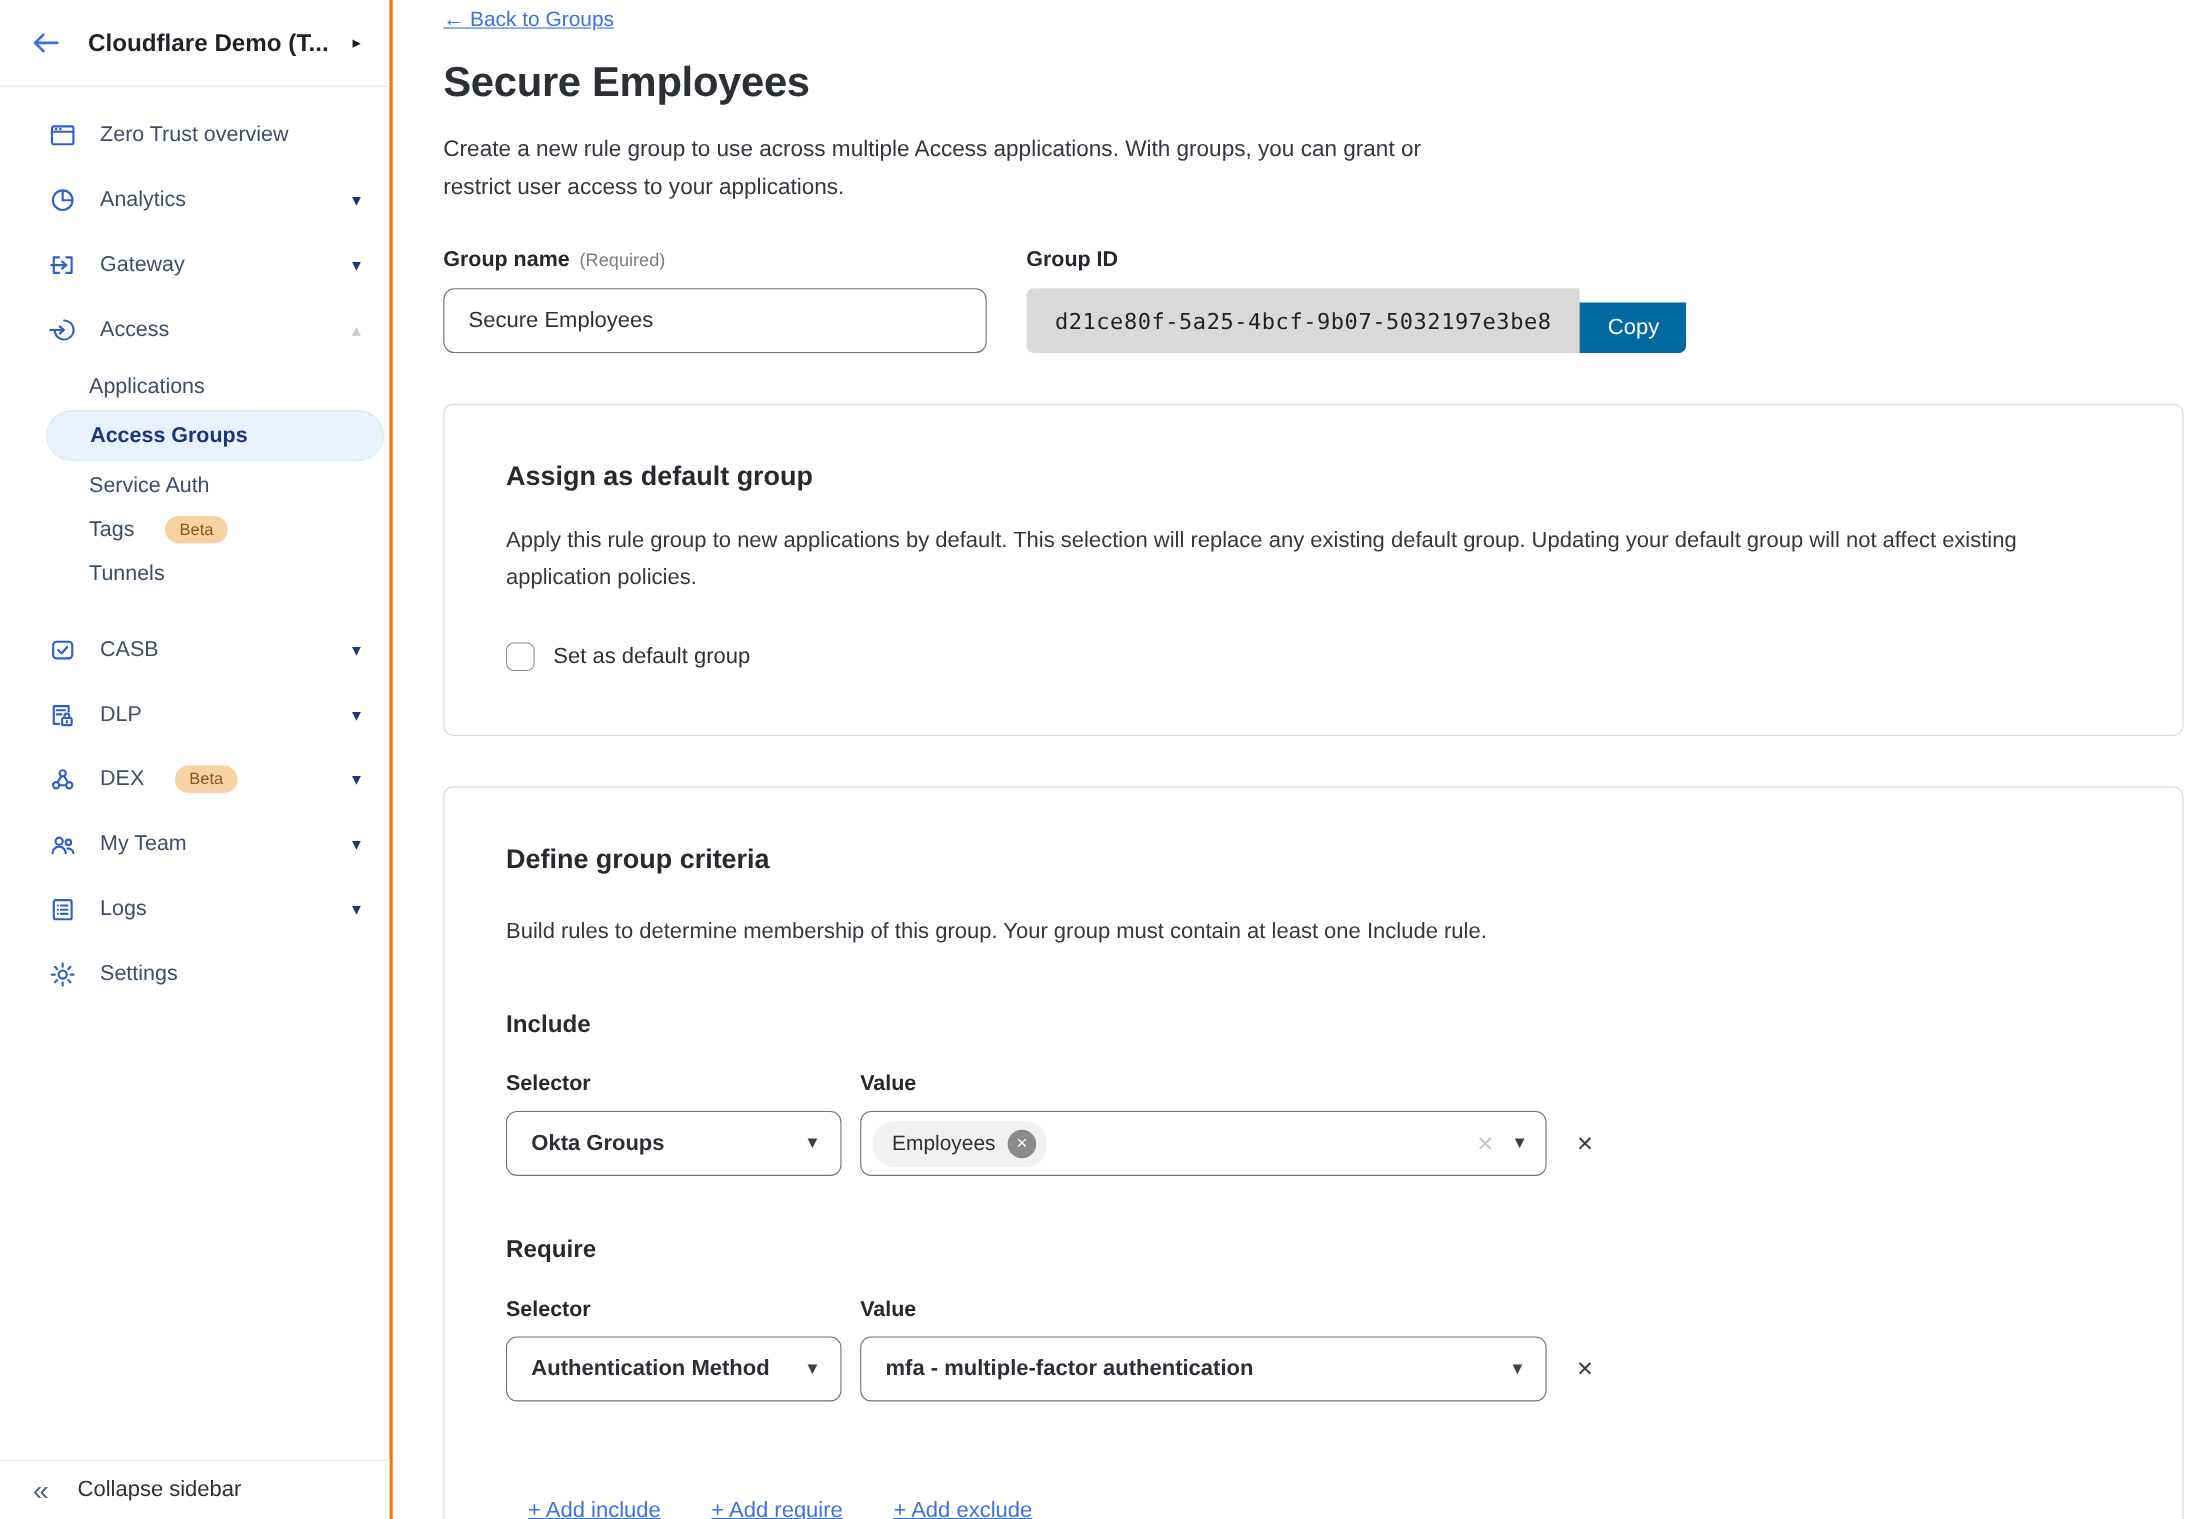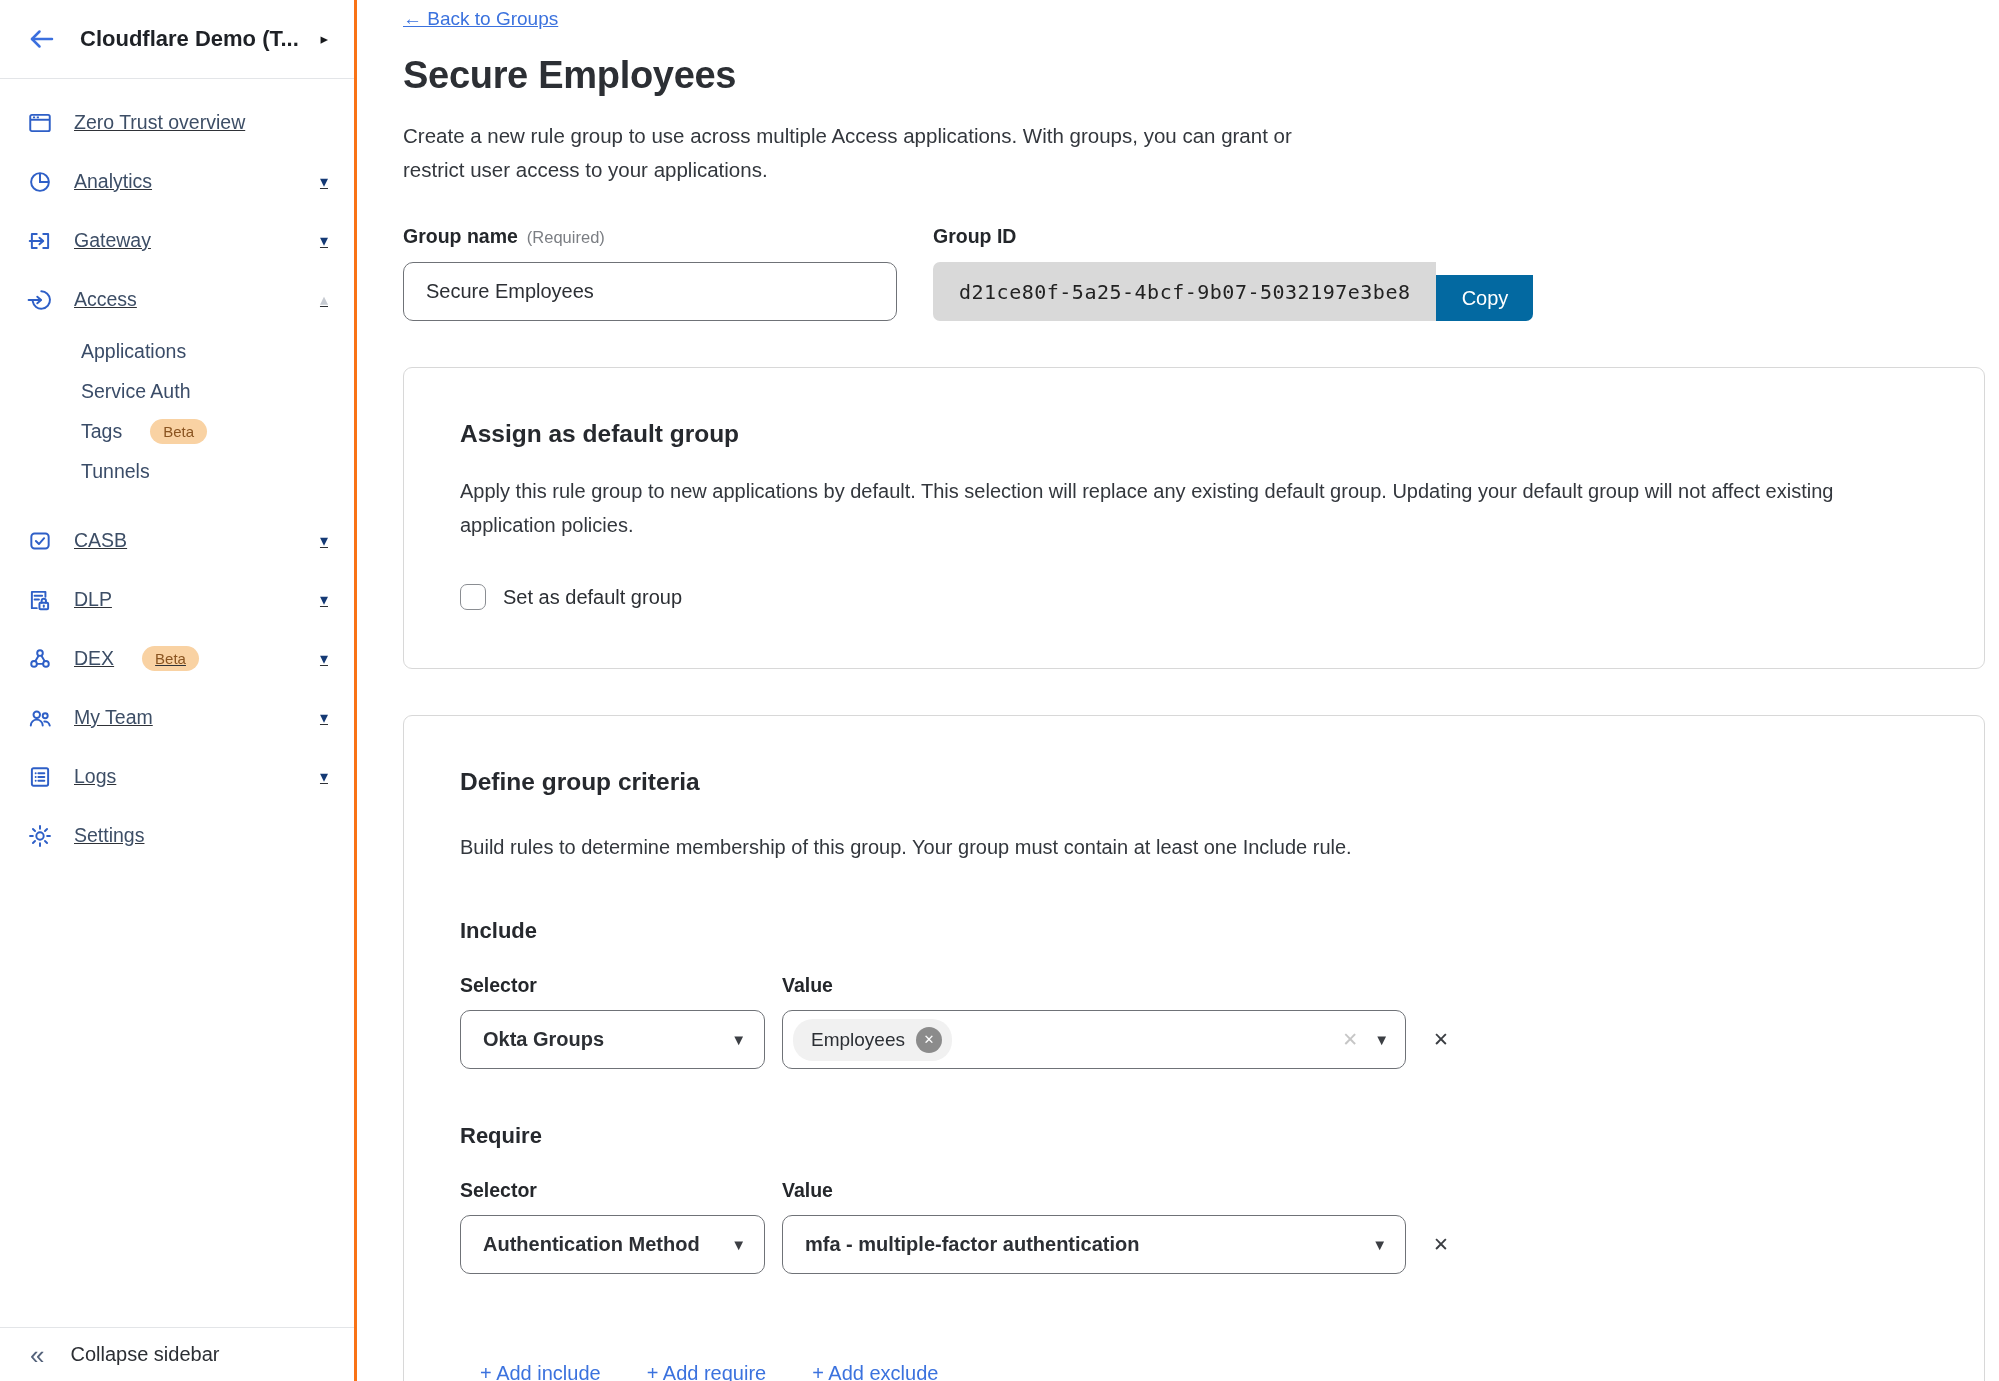--- a/index.html
+++ b/index.html
@@ -9,21 +9,21 @@
 
   
   .sidebar { position:relative; width:357px; min-width:357px; height:100%;
     background:#fff; border-right:3px solid #f97316; }
   .sb-header { display:flex; align-items:center; height:78px; padding:0 26px; }
   .sb-back { width:32px; height:32px; display:flex; align-items:center; justify-content:center; cursor:pointer; }
   .sb-title { margin-left:22px; font-size:22px; font-weight:700; color:#1e2126; white-space:nowrap; }
   .sb-expand { margin-left:auto; font-size:15px; color:#17191c; cursor:pointer; }
   .sb-divider { height:1px; background:#e3e5e8; }
   .nav { padding-top:14px; }
-  .nav-item { display:flex; align-items:center; height:59px; padding-left:26px; cursor:pointer;text-decoration:underline; }
+  .nav-item { display:flex; align-items:center; height:59px; padding-left:43px; cursor:pointer; }
   .nav-icon { width:27px; height:27px; display:flex; align-items:center; justify-content:center; color:#2e5fc7; }
   .nav-label { margin-left:21px; font-size:19.5px; color:#3d4e66; }
   .nav-caret { margin-left:auto; margin-right:26px; font-size:16px; color:#153a75; }
   .nav-caret.up { color:#c6cad1; }
   .sub-list { padding:2px 0 6px 0; }
   .sub-item { display:flex; align-items:center; height:40px; padding-left:81px;
     font-size:19.5px; color:#3a4c68; cursor:pointer; }
   .sub-item.selected { height:46px; margin:2px 5px 2px 42px; padding-left:39px;
     background:#e9f1fc; border:1px solid #dbe8f9; border-radius:23px;
     font-weight:700; color:#16357f; }
@@ -156,20 +156,23 @@
             </svg>
         </span>
         <span class="nav-label">Access</span>
         <span class="nav-caret up">▴</span>
       </div>
 
       <div class="sub-list">
         <div class="sub-item">
           <span>Applications</span>
         </div>
+        <div class="sub-item selected">
+          <span>Access Groups</span>
+        </div>
         <div class="sub-item">
           <span>Service Auth</span>
         </div>
         <div class="sub-item">
           <span>Tags</span>
           <span class="beta-badge">Beta</span>
         </div>
         <div class="sub-item">
           <span>Tunnels</span>
         </div>

